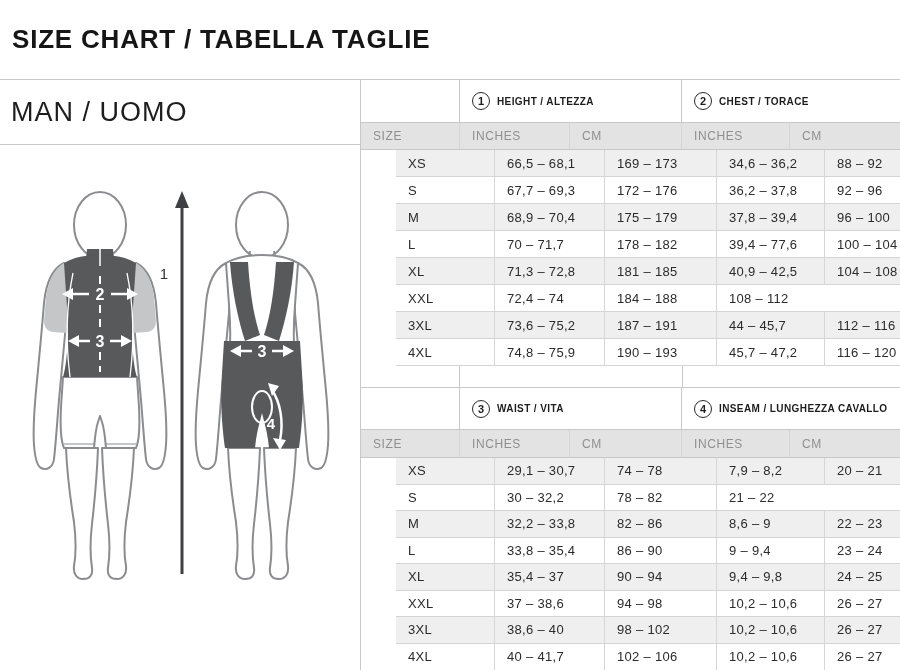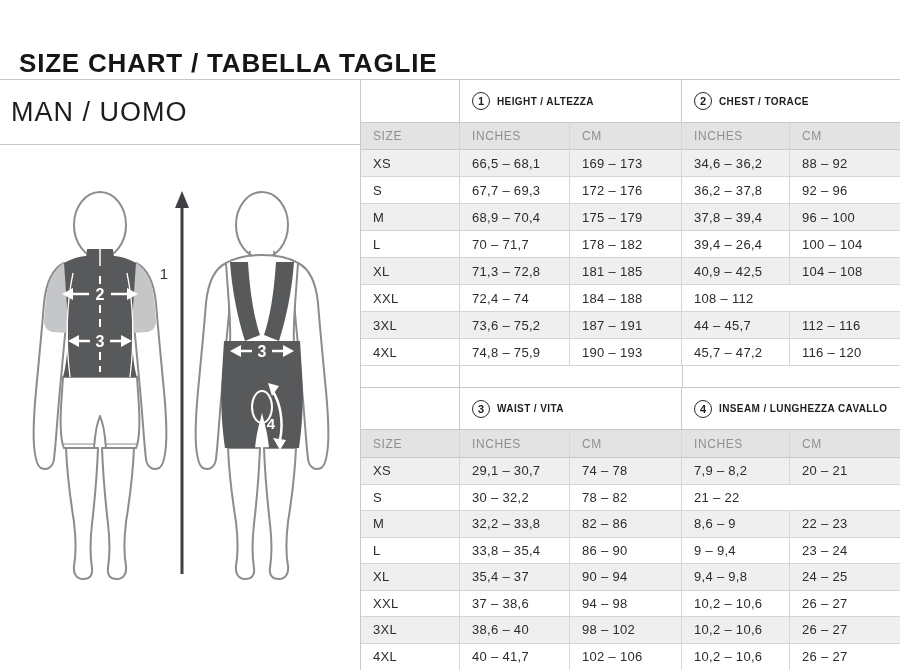--- a/index.html
+++ b/index.html
@@ -12,21 +12,21 @@
     --text-dark:#2b2b2b;
     --text-muted:#8f8f8f;
   }
   *{margin:0;padding:0;box-sizing:border-box;}
   html,body{background:#fff;}
   body{
     width:900px;height:670px;overflow:hidden;position:relative;
     font-family:"Liberation Sans","DejaVu Sans",sans-serif;
     color:var(--text-dark);
   }
-  .topbar{height:79px;display:flex;align-items:flex-end;padding-left:19px;}
+  .topbar{height:79px;display:flex;align-items:center;padding-left:12px;}
   .page-title{
     font-size:26px;font-weight:bold;letter-spacing:.8px;color:#161616;
   }
   .main{
     display:flex;height:591px;border-top:1px solid var(--border);
   }
   .left-pane{width:360px;flex:0 0 360px;display:flex;flex-direction:column;}
   .section-title-cell{
     height:70px;border-bottom:1px solid var(--border);
     display:flex;align-items:center;padding-left:11px;
@@ -51,21 +51,21 @@
 
   .subheader{background:var(--header-bg);}
   .t1 .subheader{height:27px;}
   .t2 .subheader{height:28px;}
   .subheader > div{
     border-bottom:1px solid var(--border);display:flex;align-items:center;
     padding-left:12px;font-size:12px;letter-spacing:.6px;color:var(--text-muted);
   }
   .subheader > div:not(:last-child){border-right:1px solid #d6d6d6;}
 
-  .tbody .tr{border-bottom:1px solid #d4d4d4;}
+  .tbody .tr{border-bottom:1px solid #d4d4d4;margin-left:35px;}
   .t1 .tbody .tr{height:27px;}
   .t2 .tbody .tr{height:26.5px;}
   .t2 .tbody .tr:last-child{border-bottom:none;}
   .tbody .tr:nth-child(odd){background:var(--row-stripe);} 
   .tbody .tr > div{
     display:flex;align-items:center;padding-left:12px;
     font-size:13px;letter-spacing:.3px;color:var(--text-dark);
   }
   .tbody .tr > div:not(:last-child){border-right:1px solid #d6d6d6;}
 
@@ -215,21 +215,21 @@
             <div>68,9 – 70,4</div>
             <div>175 – 179</div>
             <div>37,8 – 39,4</div>
             <div>96 – 100</div>
           </div>
 
           <div class="grid-row tr">
             <div>L</div>
             <div>70 – 71,7</div>
             <div>178 – 182</div>
-            <div>39,4 – 26,4</div>
+            <div>39,4 – 77,6</div>
             <div>100 – 104</div>
           </div>
 
           <div class="grid-row tr">
             <div>XL</div>
             <div>71,3 – 72,8</div>
             <div>181 – 185</div>
             <div>40,9 – 42,5</div>
             <div>104 – 108</div>
           </div>

